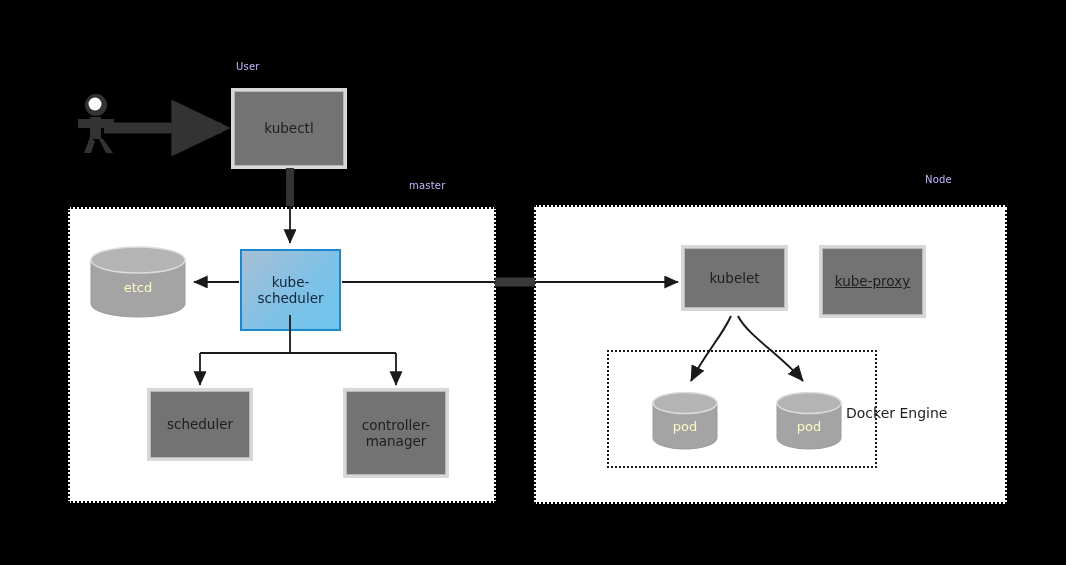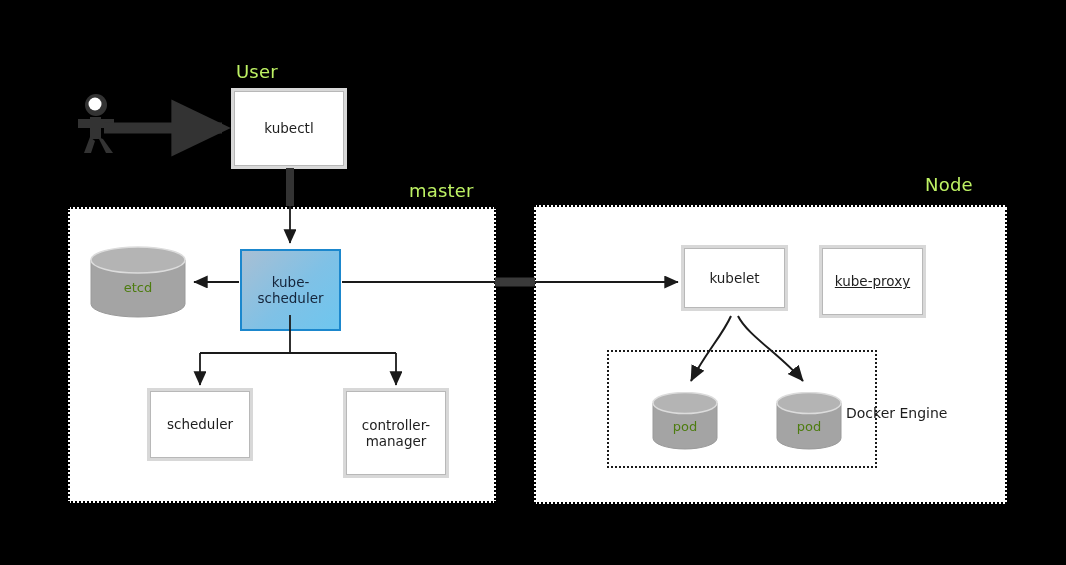--- a/index.html
+++ b/index.html
@@ -28,35 +28,35 @@
     position: absolute;
     background: #ffffff;
     border: 2px dotted #000000;
     box-sizing: border-box;
   }
   #master-cluster { left: 68px; top: 207px; width: 428px; height: 296px; }
   #node-cluster   { left: 534px; top: 205px; width: 473px; height: 299px; }
 
   .cluster-label {
     position: absolute;
-    color: #bef264;
-    font-size: 18px;
+    color: #c4b5fd;
+    font-size: 10px;
     letter-spacing: 0.2px;
     white-space: nowrap;
     background: transparent;
   }
   #master-label  { left: 409px; top: 180px; }
   #node-label    { left: 925px; top: 174px; }
   #user-label    { left: 236px; top: 61px; }
 
   
   .box {
     position: absolute;
     box-sizing: border-box;
-    background: #ffffff;
+    background: #737373;
     border: 1px solid #b8b8b8;
     box-shadow: 0 0 0 3px #d8d8d8;
     display: flex;
     align-items: center;
     justify-content: center;
     text-align: center;
     color: #1e1e1e;
     font-size: 13.5px;
     line-height: 1.22;
   }
@@ -98,21 +98,21 @@
     font-size: 14px;
     white-space: nowrap;
   }
 
   
   .cyl {
     position: absolute;
     display: flex;
     align-items: center;
     justify-content: center;
-    color: #4d7c0f;
+    color: #fef9c3;
     font-size: 13px;
   }
   .cyl .cyl-body {
     position: absolute;
     left: 0; top: 0; right: 0; bottom: 0;
   }
   .cyl .cyl-text {
     position: relative;
     z-index: 3;
     transform: translateY(5px);

